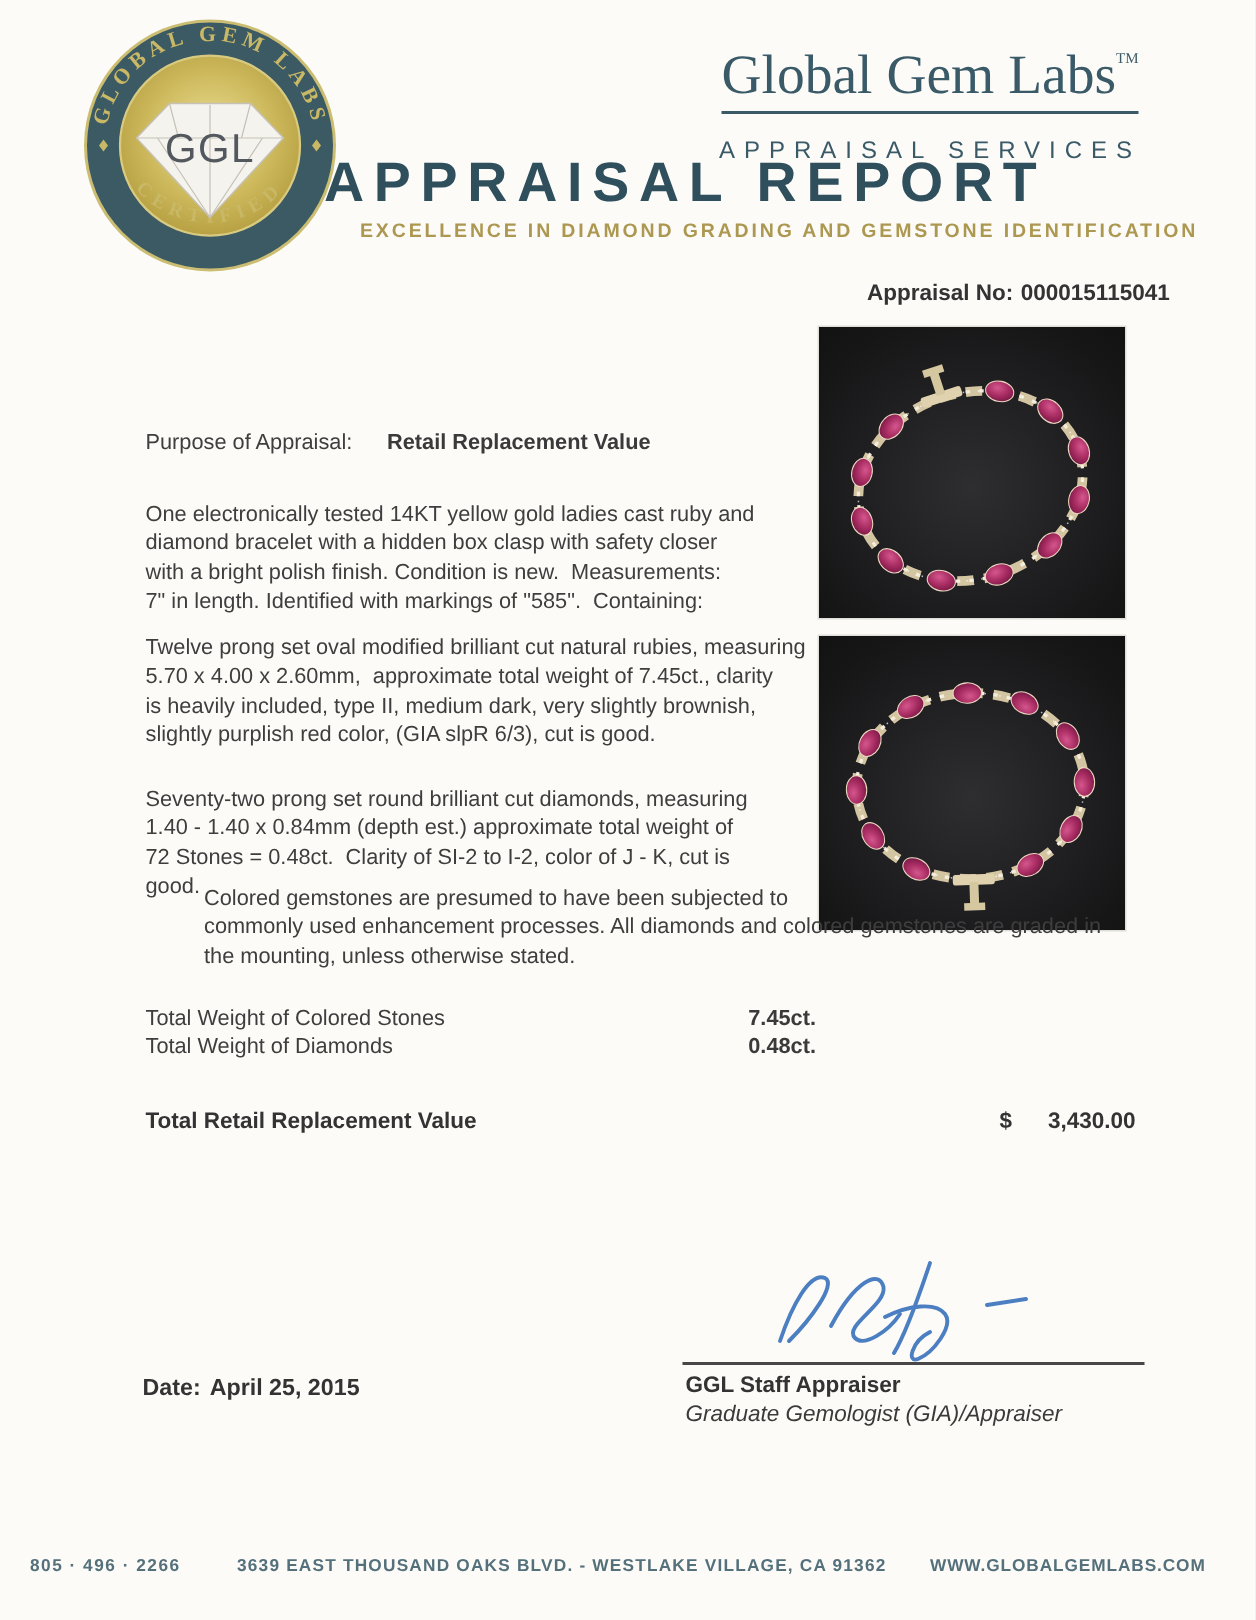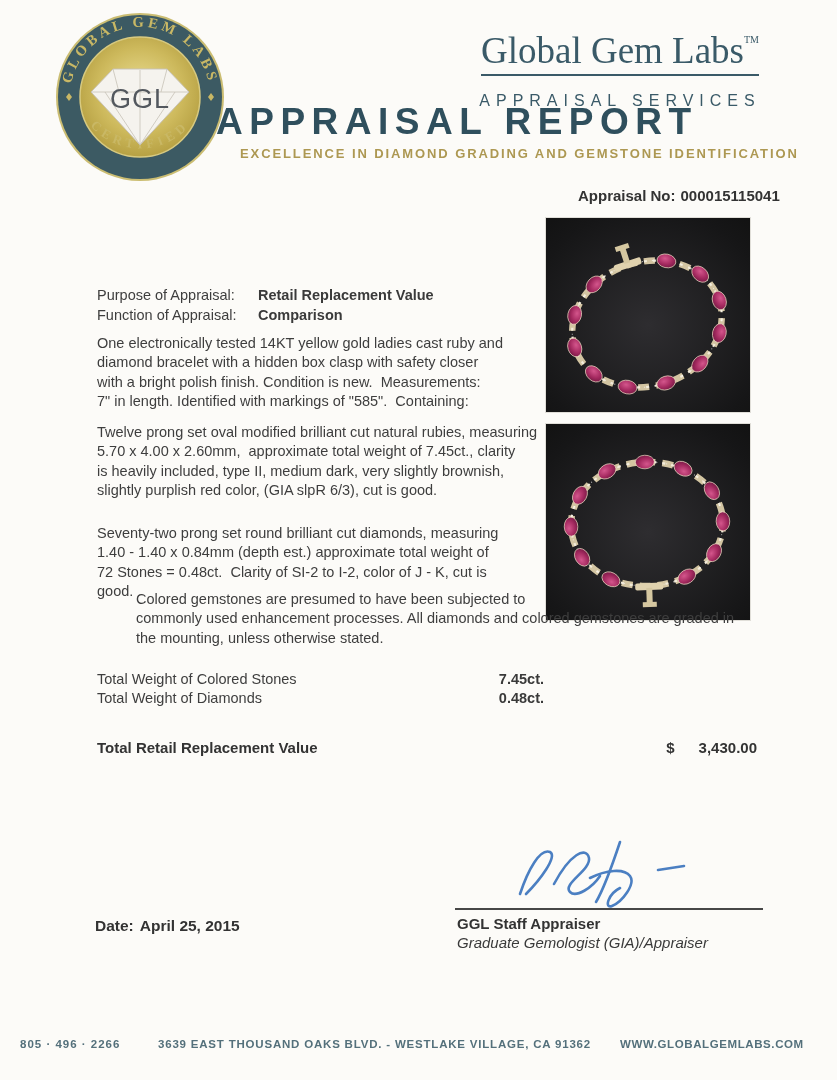--- a/index.html
+++ b/index.html
@@ -168,23 +168,20 @@
           <rect x="98" y="26" width="6" height="16" fill="#d5c7a0"></rect>
           <rect x="94" y="23" width="14" height="5" fill="#d5c7a0"></rect>
         </g>
       </g>
     </svg>
   </div>
 
   <div class="kv" style="top:286px;">
     <span class="k">Purpose of Appraisal:</span><span class="v">Retail Replacement Value</span>
   </div>
-  <div class="kv" style="top:305.5px;">
-    <span class="k">Function of Appraisal:</span><span class="v">Comparison</span>
-  </div>
 
   <div class="para para-1">One electronically tested 14KT yellow gold ladies cast ruby and
 diamond bracelet with a hidden box clasp with safety closer
 with a bright polish finish. Condition is new.  Measurements:
 7" in length. Identified with markings of "585".  Containing:</div>
   <div class="para para-2">Twelve prong set oval modified brilliant cut natural rubies, measuring
 5.70 x 4.00 x 2.60mm,  approximate total weight of 7.45ct., clarity
 is heavily included, type II, medium dark, very slightly brownish,
 slightly purplish red color, (GIA slpR 6/3), cut is good.</div>
   <div class="para para-3">Seventy-two prong set round brilliant cut diamonds, measuring

